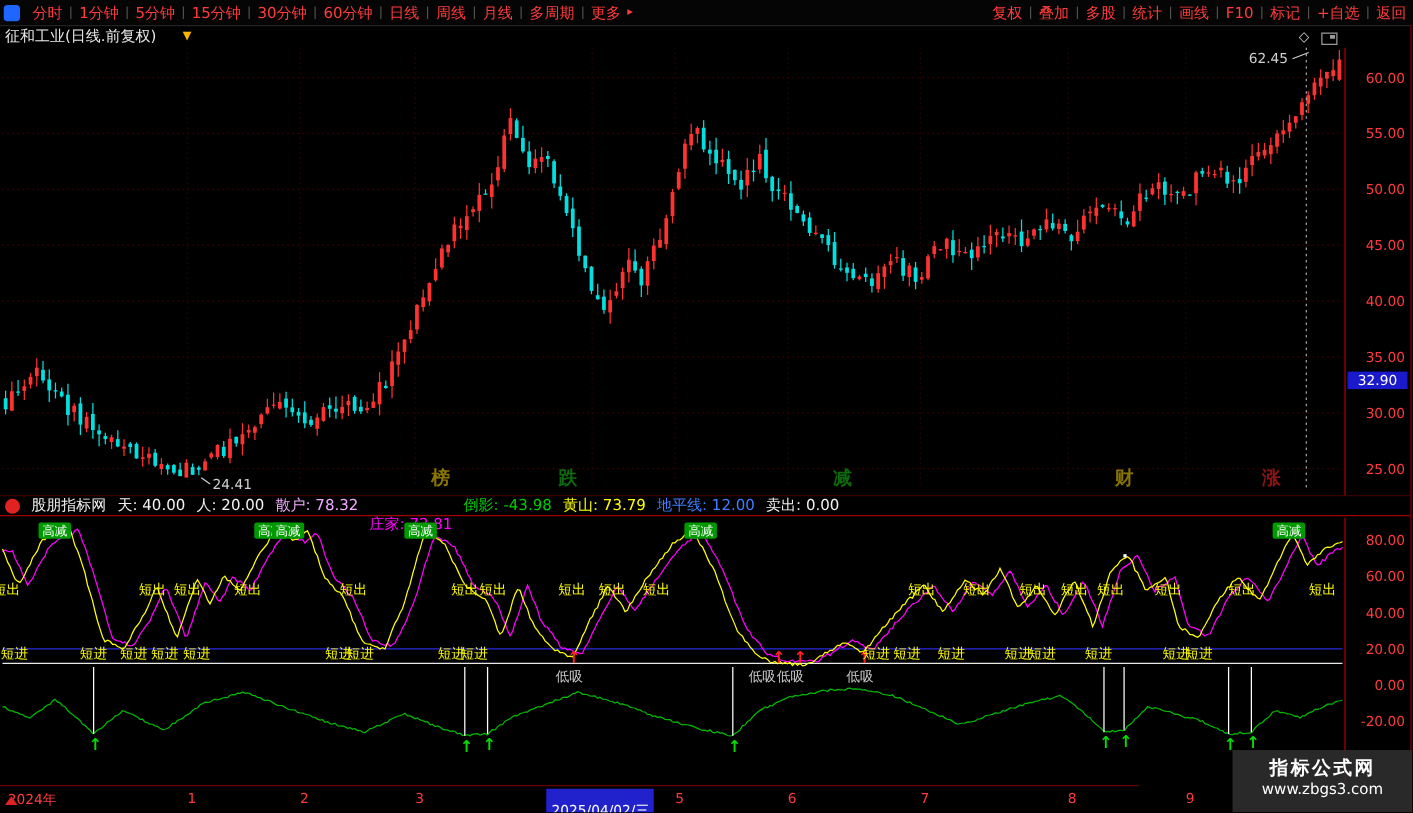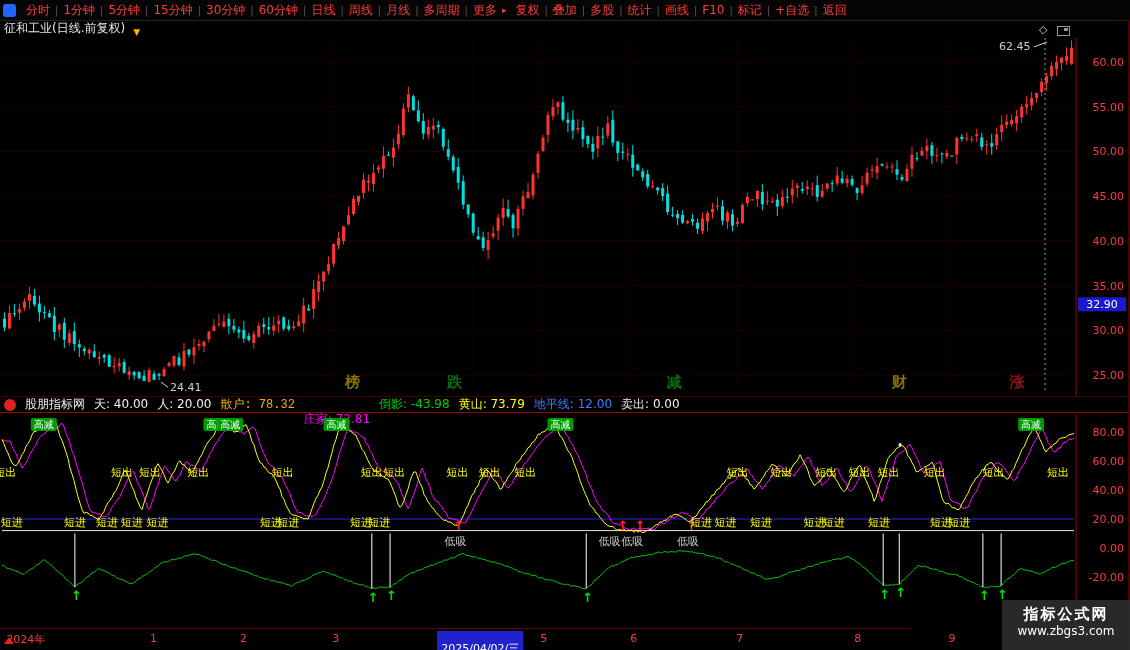--- a/index.html
+++ b/index.html
@@ -1,25 +1,25 @@
 <!DOCTYPE html>
 <html><head>
 <meta charset="utf-8">
 <style>
   html,body{margin:0;padding:0;background:#000;}
   .app{position:relative;width:1130px;height:650px;background:#000;overflow:hidden;
        font-family:"DejaVu Sans","Liberation Sans",sans-serif;}
   .menubar{position:absolute;top:0;left:0;width:1130px;height:20px;background:#050505;
-           border-bottom:1px solid #222;display:flex;align-items:center;}
+           border-bottom:1px solid #222;display:flex;align-items:center;justify-content:space-between;}
   .menu-group{display:flex;align-items:center;}
   .menu-item{color:#ff3b3b;font-size:12px;padding:0 5px;white-space:nowrap;cursor:pointer;}
   .menu-sep{color:#5a5a5a;font-size:10px;}
   .app-icon{width:13px;height:13px;background:#1e66ff;border-radius:3px;margin:0 5px 0 3px;}
   .more-arrow{color:#ff3b3b;font-size:9px;padding-right:4px;}
-  .titlebar{position:absolute;top:21px;left:4px;height:16px;display:flex;align-items:flex-end;gap:8px;}
+  .titlebar{position:absolute;top:21px;left:4px;height:16px;display:flex;align-items:center;gap:21px;}
   .title-text{color:#e8e8e8;font-size:12px;}
   .caret{color:#ffb400;font-size:9px;}
   svg{position:absolute;left:0;display:block;}
   #mainChart{top:38px;}
   #indChart{top:414px;}
   .corner-diamond{position:absolute;top:23px;left:1039px;color:#cfcfcf;font-size:11px;}
   .pip-icon{position:absolute;top:26px;left:1057px;width:11px;height:8px;border:1px solid #999;}
   .pip-icon::after{content:"";position:absolute;right:1px;top:1px;width:4px;height:3px;background:#999;}
   .ind-header{position:absolute;top:396px;left:0;width:1130px;height:17px;display:flex;align-items:center;
               gap:9px;padding-left:4px;border-top:1px solid #3a0000;border-bottom:1px solid #a00000;
@@ -27,21 +27,21 @@
   .ind-icon{width:12px;height:12px;border-radius:50%;background:#e02222;color:#fff;font-size:8px;
             line-height:12px;text-align:center;flex:0 0 auto;}
   .ind-src{color:#f0f0f0;}
   .ind-field{white-space:nowrap;}
   .bottom-axis{position:absolute;top:628px;left:0;width:911px;height:20px;border-top:1px solid #6a0000;}
   .axis-item{position:absolute;top:3px;color:#ff3b3b;font-size:11px;}
   .date-box{position:absolute;top:2px;background:#2222cc;color:#fff;font-size:11px;height:14px;
             line-height:14px;padding:11px 4px;}
   .tri-red{position:absolute;left:4px;top:637px;width:0;height:0;border-left:5px solid transparent;
            border-right:5px solid transparent;border-bottom:7px solid #e02222;}
-  .wm{position:absolute;right:0;bottom:0;width:128px;height:50px;background:rgba(45,45,45,.9);
+  .wm{position:absolute;right:0;bottom:0;width:144px;height:50px;background:rgba(45,45,45,.9);
       color:#fff;text-align:center;z-index:6;}
   .wm .l1{font-size:15px;font-weight:bold;margin-top:5px;letter-spacing:2px;}
   .wm .l2{font-size:12px;}
   .edge{position:absolute;top:20px;right:0;width:2px;height:630px;background:#4a0000;}
 </style>
 </head>
 <body>
 
 <div class="app">
   <div class="menubar">
@@ -571,21 +571,21 @@
       <text x="1009.68" y="349" fill="#8a1414" font-size="15" font-weight="bold">涨</text>
     </svg>
   <span class="corner-diamond">◇</span>
   <div class="pip-icon"></div>
 
   <div class="ind-header" id="indHeader">
     <span class="ind-icon"></span>
     <span class="ind-src">股朋指标网</span>
   <span class="ind-field" style="color: rgb(240, 240, 240);">天: 40.00</span>
       <span class="ind-field" style="color: rgb(240, 240, 240);">人: 20.00</span>
-      <span class="ind-field" style="color: #eab308; font-family: Liberation Mono, monospace;">散户: 78.32</span>
+      <span class="ind-field" style="color: #f0abfc;">散户: 78.32</span>
       <span class="ind-field" style="color: rgb(255, 0, 255); margin-top: 30px;">庄家: 72.81</span>
       <span class="ind-field" style="color: rgb(0, 204, 0);">倒影: -43.98</span>
       <span class="ind-field" style="color: rgb(255, 255, 0);">黄山: 73.79</span>
       <span class="ind-field" style="color: rgb(63, 127, 255);">地平线: 12.00</span>
       <span class="ind-field" style="color: rgb(240, 240, 240);">卖出: 0.00</span>
     </div>
 
   <svg id="indChart" width="1130" height="214">
       <text x="1124" y="22" text-anchor="end" fill="#ff3b3b" font-size="11">80.00</text>
       <text x="1124" y="51" text-anchor="end" fill="#ff3b3b" font-size="11">60.00</text>

